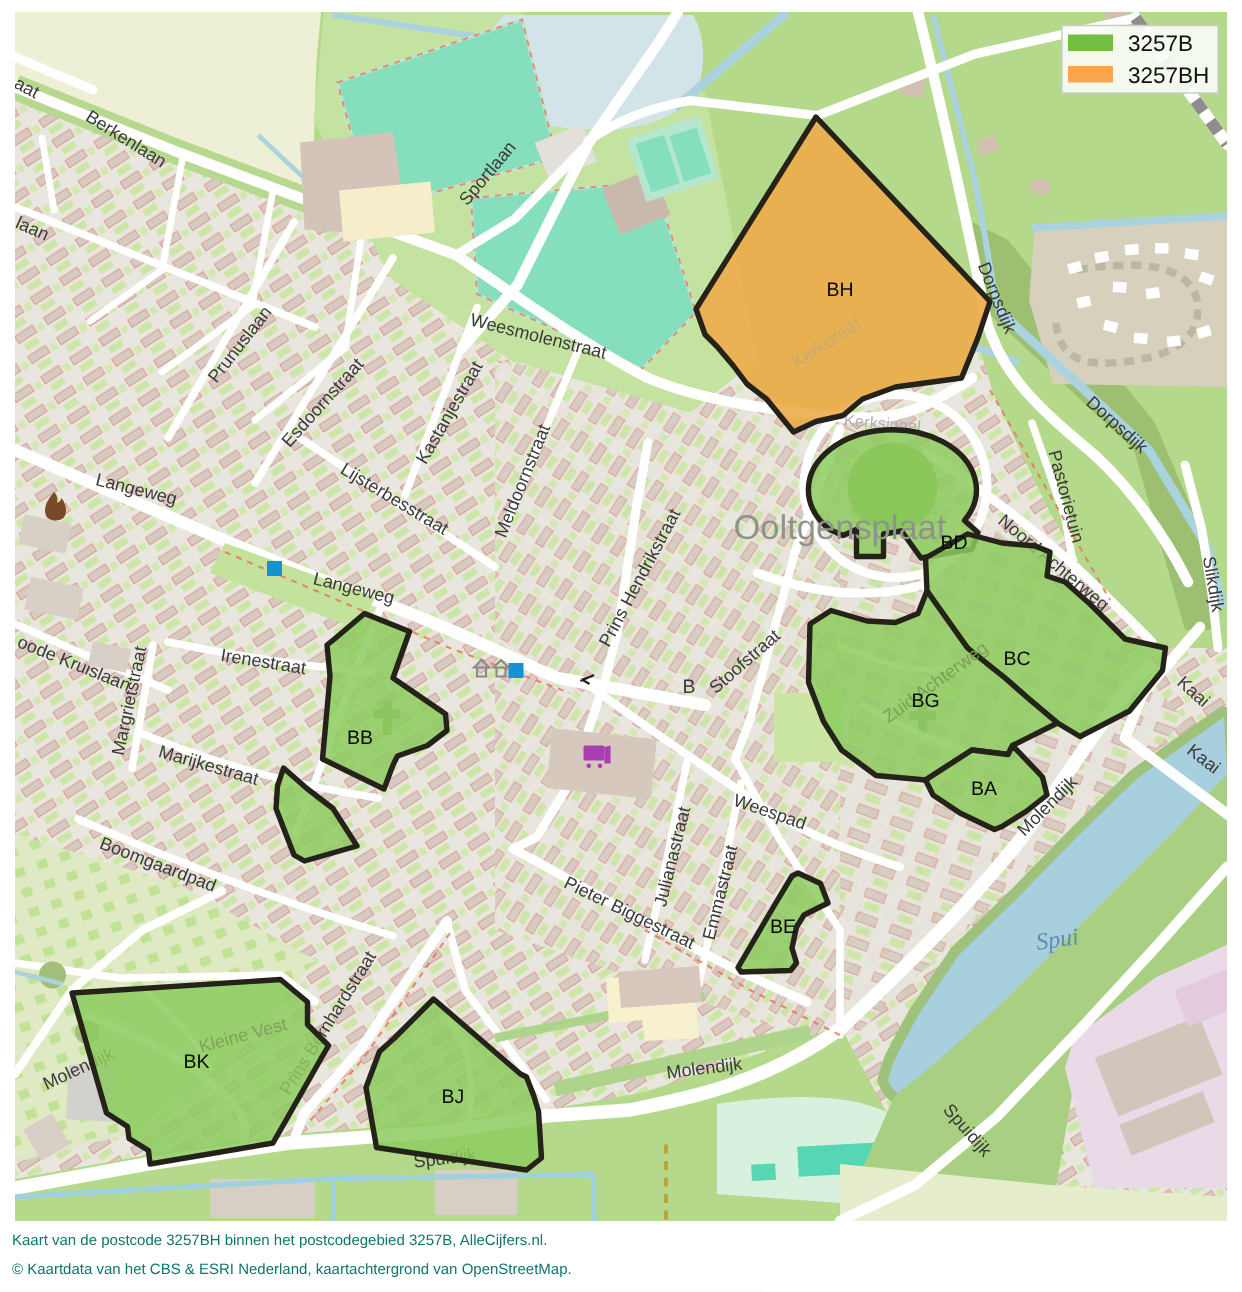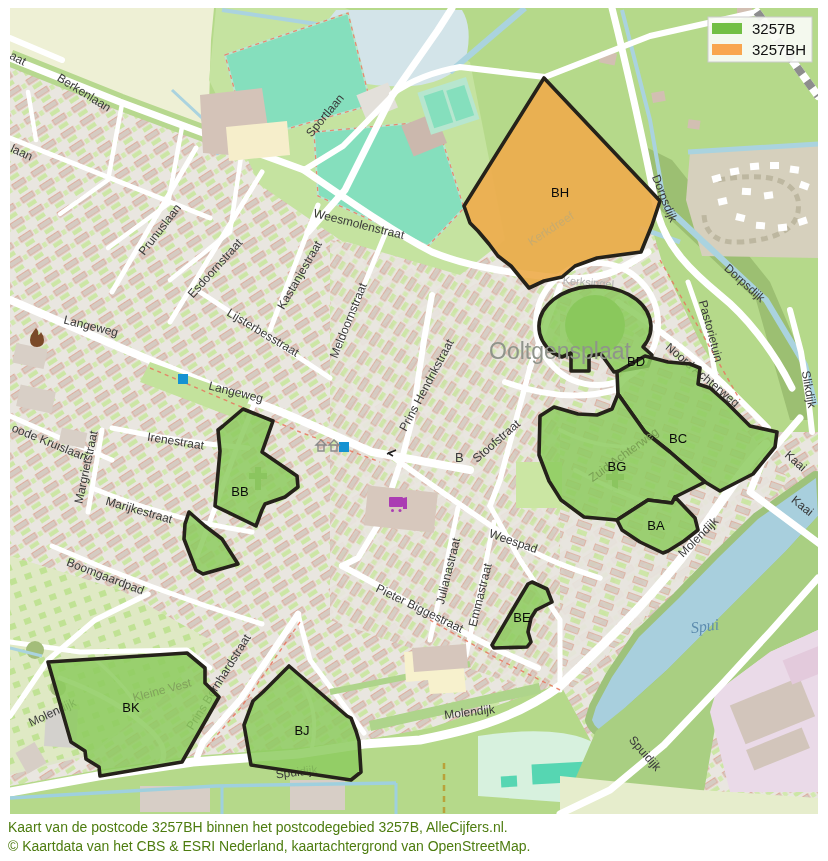--- a/index.html
+++ b/index.html
@@ -1,18 +1,18 @@
 <!DOCTYPE html>
 <html><head>
 <meta charset="utf-8">
 <style>
 html,body{margin:0;padding:0;background:#ffffff;width:828px;height:861px;overflow:hidden;
 font-family:"Liberation Sans", sans-serif;}
 #map{position:absolute;left:10px;top:8px;}
-#caption{position:absolute;left:8px;top:818px;width:812px;font-size:14px;line-height:19px;color:#4d7c0f;}
+#caption{position:absolute;left:8px;top:818px;width:812px;font-size:10px;line-height:19px;color:#0f766e;}
 </style>
 </head>
 <body>
 
 <svg id="map" width="808" height="806" viewBox="10 8 808 806">
 <defs>
 <pattern id="res1" width="23" height="16" patternUnits="userSpaceOnUse" patternTransform="rotate(-33)">
   <rect width="23" height="16" fill="#e9e6e0"></rect>
   <rect x="1" y="1.5" width="14" height="5.5" fill="#d5cbc2" stroke="#dd9c8a" stroke-width="0.7"></rect>
   <rect x="3" y="9.5" width="10" height="4.5" fill="#cce6a5"></rect>

